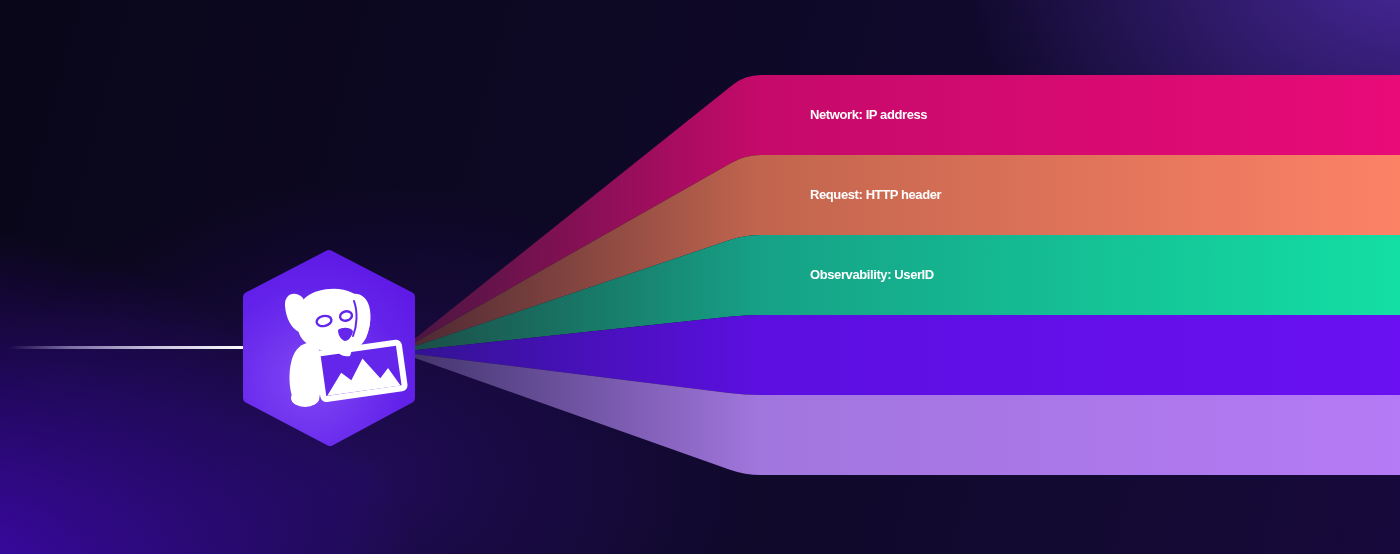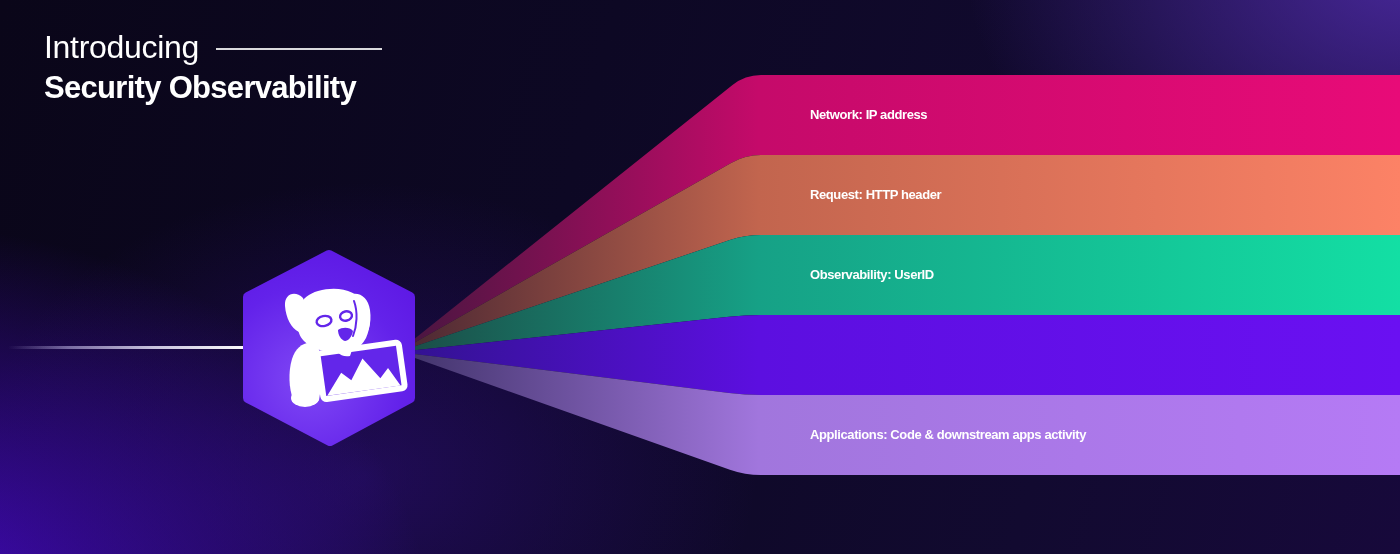--- a/index.html
+++ b/index.html
@@ -93,26 +93,18 @@
           <path fill="#ffffff" d="M324 391 L341 370 L350 379 L364 359 L379 381 L388 372 L398 391 Z"></path>
         </g>
         <path fill="#ffffff" d="M331 341 L356 338 L350 356 C341 358 334 351 331 341 Z"></path>
         <ellipse cx="324" cy="321" rx="7.5" ry="5" fill="none" stroke="#6326ea" stroke-width="2.4" transform="rotate(-12 324 321)"></ellipse>
         <ellipse cx="346" cy="316" rx="6" ry="4.6" fill="none" stroke="#6326ea" stroke-width="2.4" transform="rotate(-12 346 316)"></ellipse>
         <path fill="#6326ea" d="M338 330 C342 327 350 327 353 331 C352 337 348 341 345 341 C341 340 338 335 338 330 Z"></path>
       </g>
     </g>
   </svg>
 
-  <div class="title-block">
-    <div class="kicker-row">
-      <span class="kicker">Introducing</span>
-      <span class="rule"></span>
-    </div>
-    <div class="main-title">Security Observability</div>
-  </div>
 
   <div class="band-label bl-0">Network: IP address</div>
   <div class="band-label bl-1">Request: HTTP header</div>
   <div class="band-label bl-2">Observability: UserID</div>
-  <div class="band-label bl-4">Applications: Code &amp; downstream apps activity</div>
 
 </div>
 
 </body></html>

